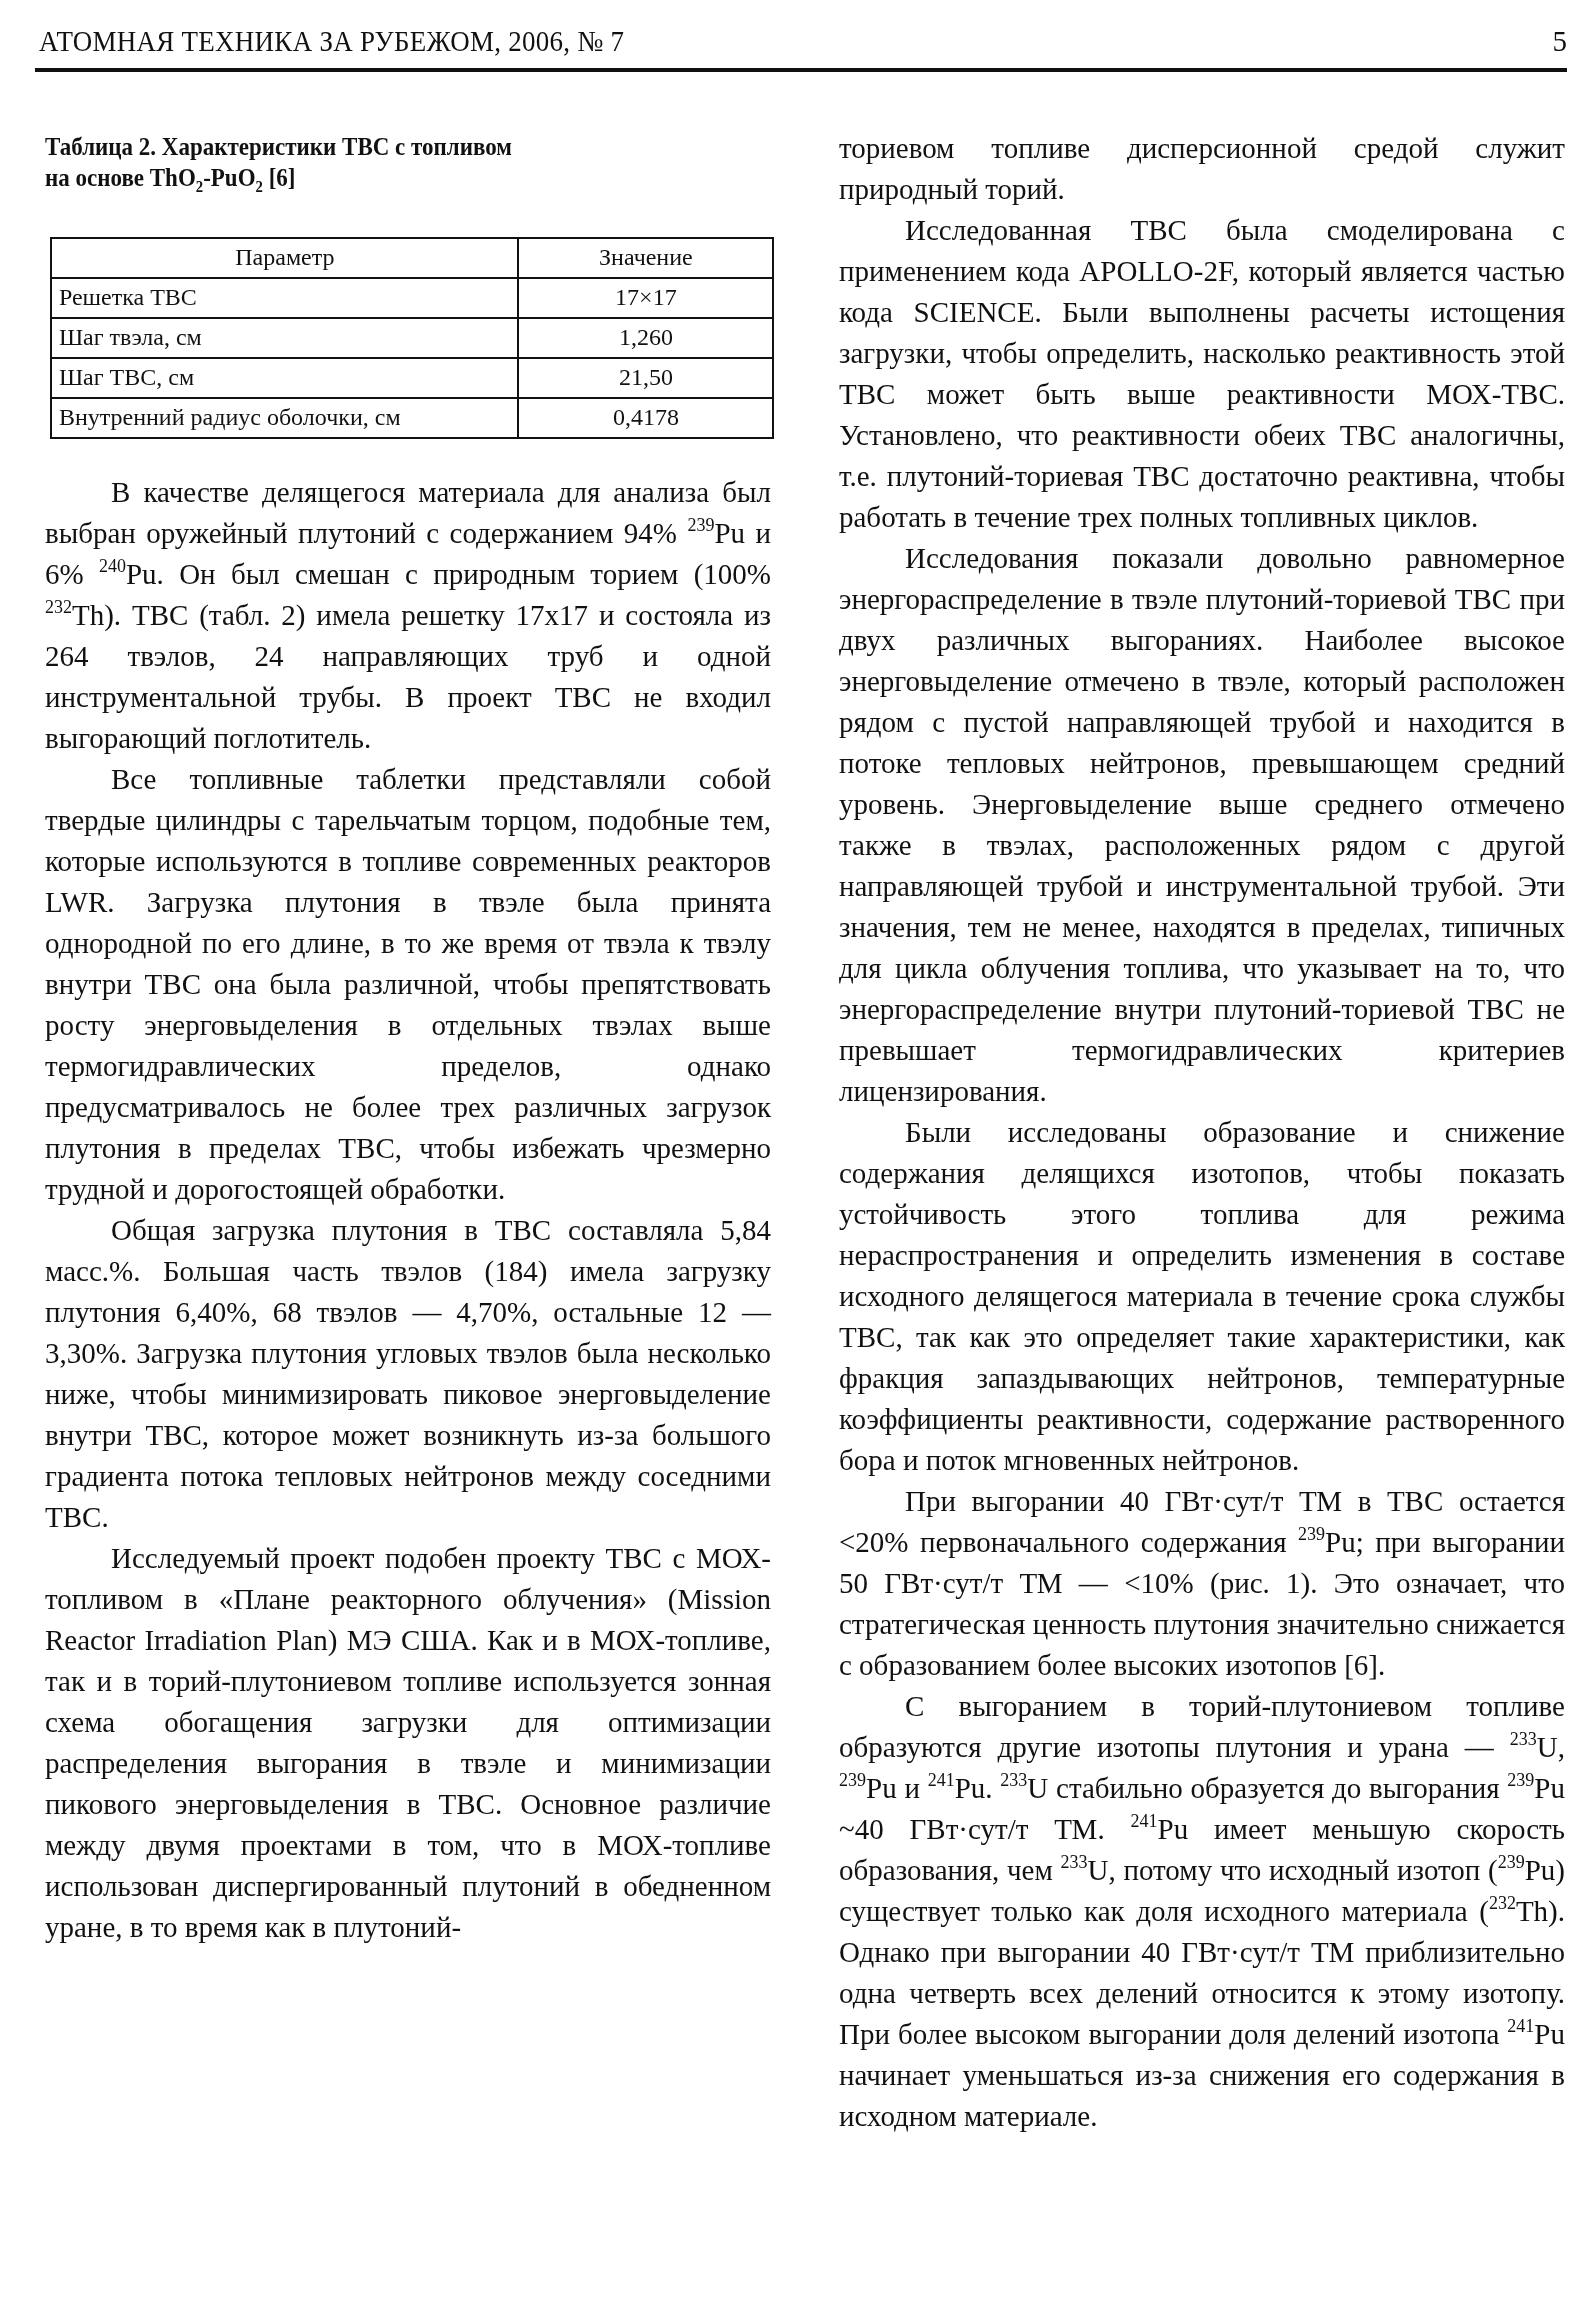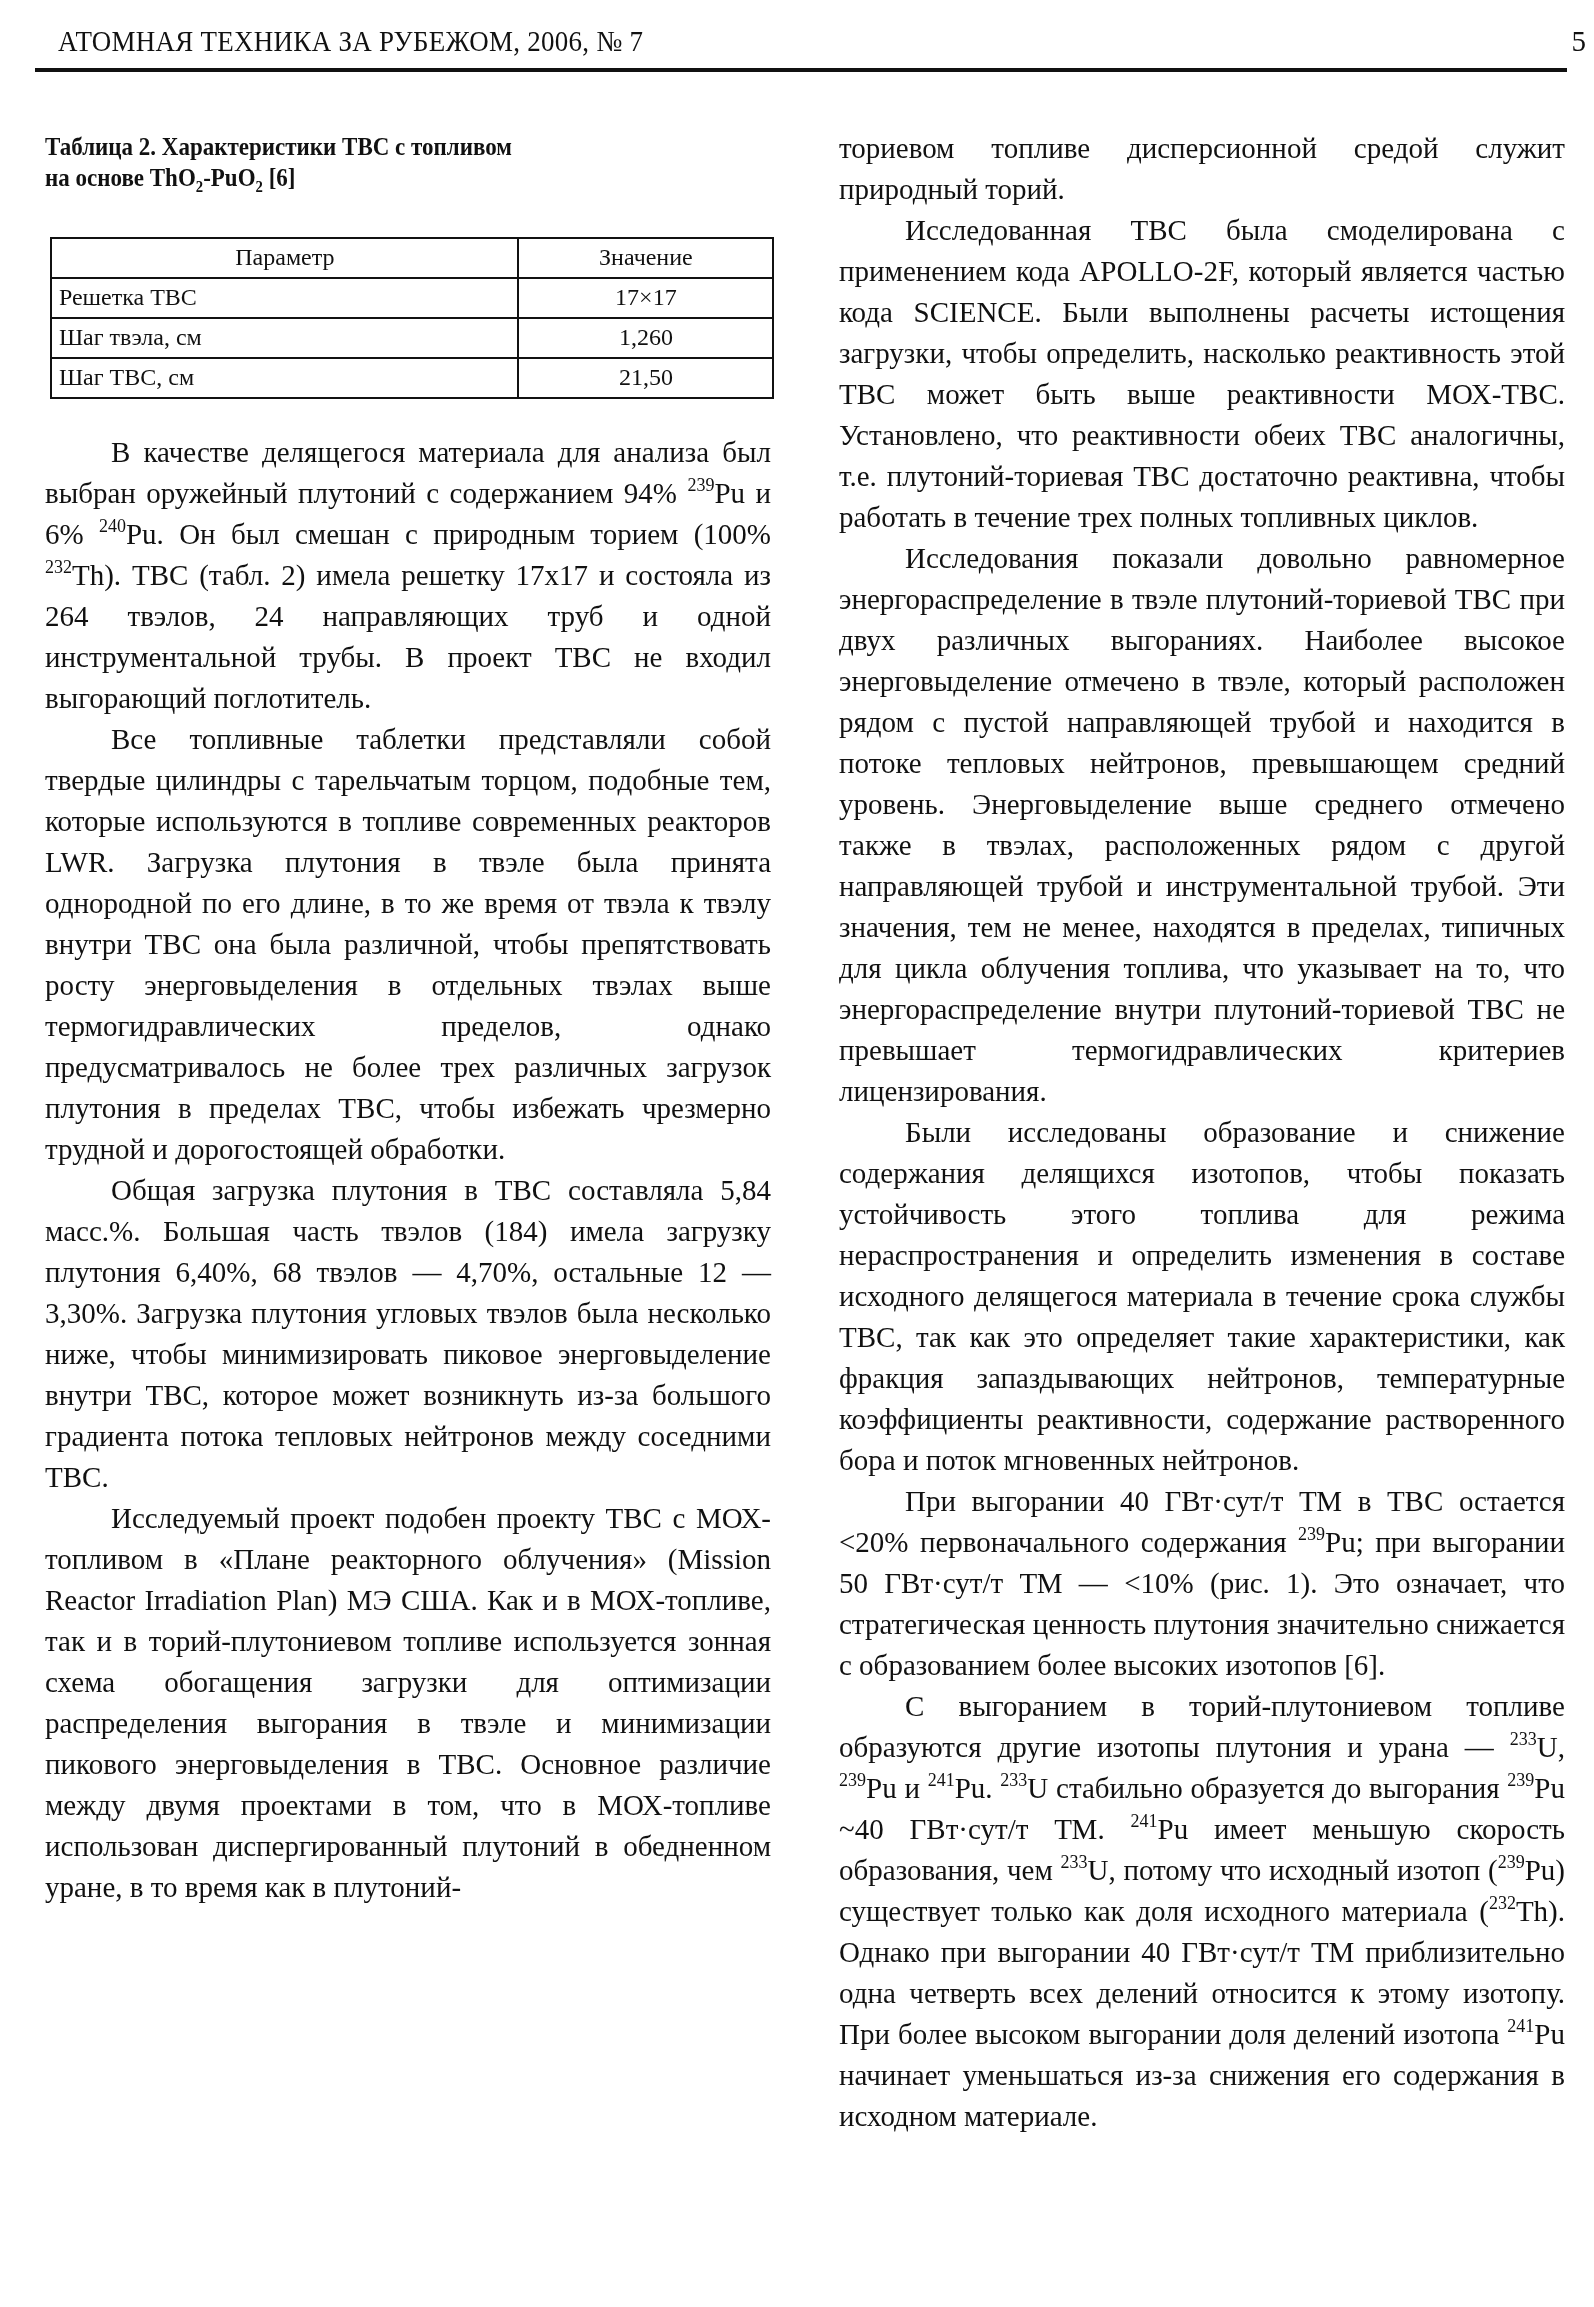--- a/index.html
+++ b/index.html
@@ -1,21 +1,21 @@
 <!DOCTYPE html>
 <html style="font-size:10.6px"><head>
   <meta charset="utf-8">
   <style>
     html, body { margin: 0; padding: 0; background: #ffffff; }
     body {
       width: 1595px; height: 2307px; position: relative; overflow: hidden;
       font-family: "Liberation Serif", "DejaVu Serif", serif; color: #111;
     }
     .header {
-      position: absolute; left: 39px; top: 25px; width: 1528px; height: 43px; margin-left: 19px;
+      position: absolute; left: 39px; top: 25px; width: 1528px; height: 43px;
     }
     .header-title {
       position: absolute; left: 0; top: 0; font-size: 29px; letter-spacing: 0.3px;
       transform: scaleX(0.93); transform-origin: left top; white-space: nowrap;
     }
     .header-page {
       position: absolute; right: 0; top: 0; font-size: 29px;
     }
     .header-rule {
       position: absolute; left: 35px; top: 68px; width: 1532px; height: 4px; background: #111;
@@ -74,20 +74,24 @@
           <td class="v">17×17</td>
         </tr>
       <tr>
           <td class="p">Шаг твэла, см</td>
           <td class="v">1,260</td>
         </tr>
       <tr>
           <td class="p">Шаг ТВС, см</td>
           <td class="v">21,50</td>
         </tr>
+      <tr>
+          <td class="p">Внутренний радиус оболочки, см</td>
+          <td class="v">0,4178</td>
+        </tr>
     </tbody>
   </table>
 
   <p class="ind"><span>В качестве делящегося материала для анализа был выбран оружейный плутоний с содержанием 94% </span><sup>239</sup><span>Pu и 6% </span><sup>240</sup><span>Pu. Он был смешан с природным торием (100% </span><sup>232</sup><span>Th). ТВС (табл. 2) имела решетку 17х17 и состояла из 264 твэлов, 24 направляющих труб и одной инструментальной трубы. В проект ТВС не входил выгорающий поглотитель.</span></p>
   <p class="ind">Все топливные таблетки представляли собой твердые цилиндры с тарельчатым торцом, подобные тем, которые используются в топливе современных реакторов LWR. Загрузка плутония в твэле была принята однородной по его длине, в то же время от твэла к твэлу внутри ТВС она была различной, чтобы препятствовать росту энерговыделения в отдельных твэлах выше термогидравлических пределов, однако предусматривалось не более трех различных загрузок плутония в пределах ТВС, чтобы избежать чрезмерно трудной и дорогостоящей обработки.</p>
   <p class="ind">Общая загрузка плутония в ТВС составляла 5,84 масс.%. Большая часть твэлов (184) имела загрузку плутония 6,40%, 68 твэлов — 4,70%, остальные 12 — 3,30%. Загрузка плутония угловых твэлов была несколько ниже, чтобы минимизировать пиковое энерговыделение внутри ТВС, которое может возникнуть из-за большого градиента потока тепловых нейтронов между соседними ТВС.</p>
   <p class="ind">Исследуемый проект подобен проекту ТВС с МОХ-топливом в «Плане реакторного облучения» (Mission Reactor Irradiation Plan) МЭ США. Как и в МОХ-топливе, так и в торий-плутониевом топливе используется зонная схема обогащения загрузки для оптимизации распределения выгорания в твэле и минимизации пикового энерговыделения в ТВС. Основное различие между двумя проектами в том, что в МОХ-топливе использован диспергированный плутоний в обедненном уране, в то время как в плутоний-</p>
 </div>
 
 <div class="col col-right">

